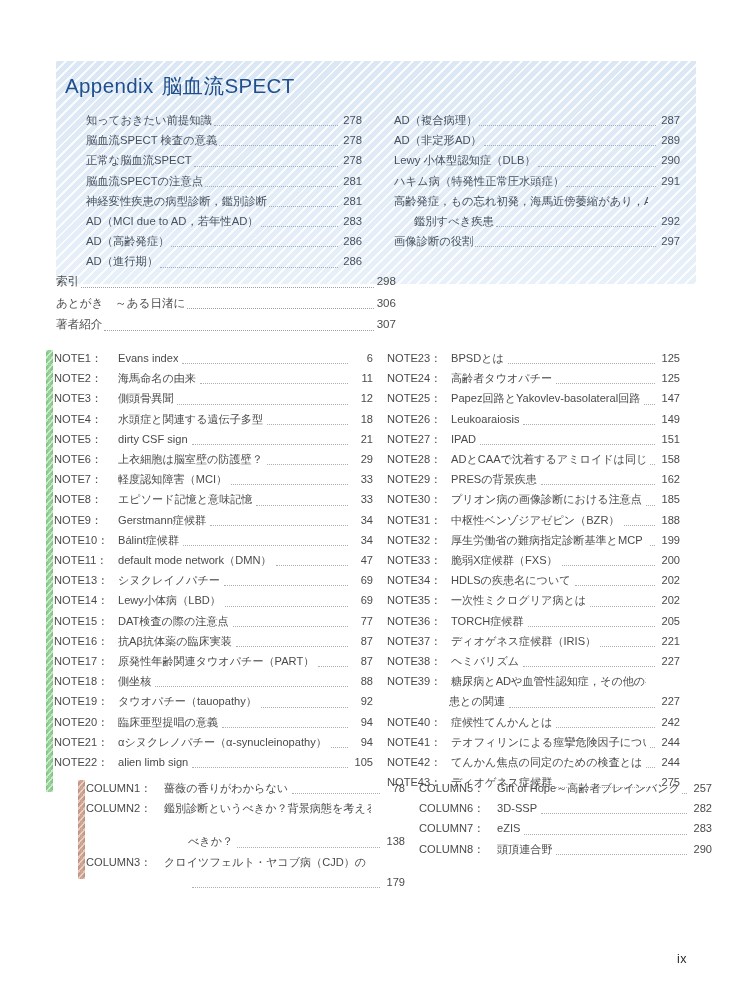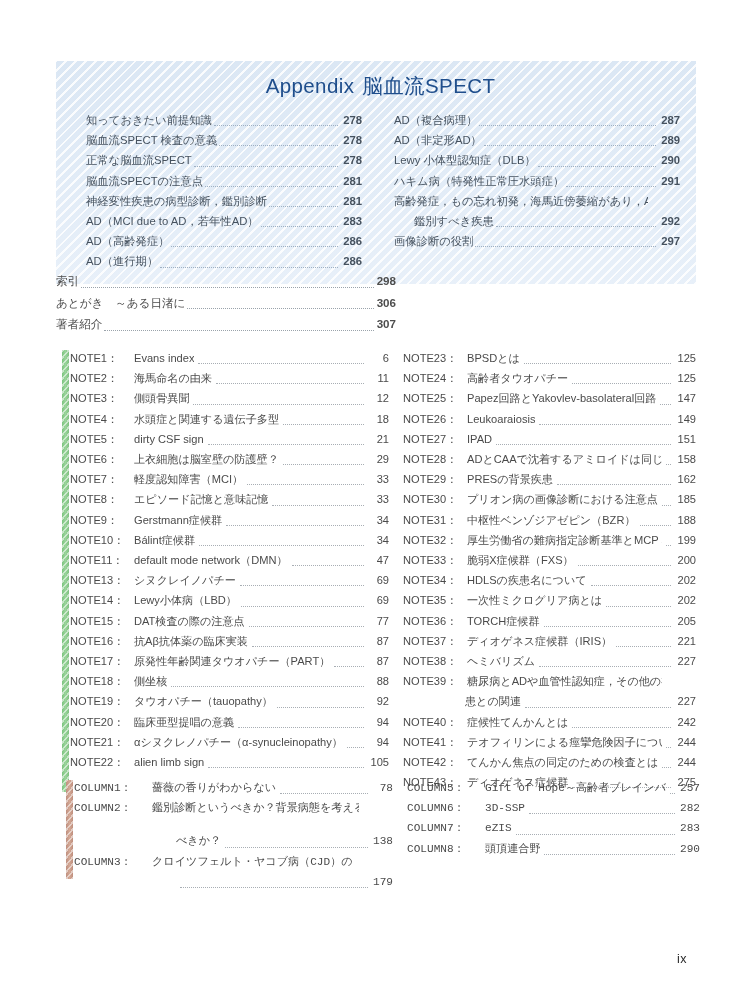--- a/index.html
+++ b/index.html
@@ -43,21 +43,20 @@
     box-sizing: border-box;
   }
 
   .appendix-title {
     font-size: 20.5px;
     color: #1f4e8c;
     letter-spacing: 0.4px;
     padding: 11px 0 10px 9px;
     font-weight: 400;
     white-space: nowrap;
-    text-align: center;
   }
   .appendix-title .ttl-main { margin-right: 8px; }
 
   .appendix-cols {
     display: flex;
     padding: 0 10px 0 10px;
     justify-content: flex-end;
   }
   .appendix-col {
     width: 50%;
@@ -83,21 +82,20 @@
     flex: 1 1 auto;
     min-width: 6px;
     border-bottom: 1px dotted #9aa3ab;
     margin: 0 2px 4px 2px;
     height: 1px;
   }
   .toc-row .t-page {
     flex: 0 0 auto;
     text-align: right;
     font-variant-numeric: tabular-nums;
-    font-weight: bold;
   }
   .toc-row.no-leader .t-leader { border-bottom: none; }
 
   .appendix-block .toc-row { color: #46525f; font-size: 11.3px; line-height: 20.2px; }
   .appendix-block .toc-row .t-leader { border-bottom-color: #9fb0c2; }
   .appendix-block .toc-row .t-page { color: #46525f; min-width: 22px; }
 
   .toc-row.indent .t-label { padding-left: 20px; }
 
   
@@ -110,21 +108,21 @@
   .mid-block .toc-row {
     font-size: 11.6px;
     line-height: 21.5px;
     color: #4d4d4d;
   }
   .mid-block .toc-row .t-page { min-width: 20px; color: #4d4d4d; }
 
   
   .notes-wrap {
     position: absolute;
-    left: 56px;
+    left: 40px;
     top: 348px;
     width: 640px;
     display: flex;
   }
   .notes-col {
     box-sizing: border-box;
   }
   .notes-col.left { width: 333px; position: relative; padding-left: 14px; }
   .notes-col.right { width: 307px; padding-left: 14px; }
 
@@ -175,25 +173,24 @@
     min-width: 22px;
     text-align: right;
     font-variant-numeric: tabular-nums;
   }
   .note-row.cont .n-label { padding-left: 62px; }
   .note-row.noleader .n-leader { border-bottom: none; }
 
   
   .columns-wrap {
     position: absolute;
-    left: 60px;
+    left: 72px;
     top: 778px;
     width: 640px;
     display: flex;
-    font-family: Liberation Mono, monospace;
   }
   .columns-col.left { width: 333px; position: relative; padding-left: 14px; box-sizing: border-box; }
   .columns-col.right { width: 307px; padding-left: 14px; box-sizing: border-box; }
   .sidebar-bar.brown {
     background:
       repeating-linear-gradient(
         -50deg,
         rgba(255,255,255,0.5) 0px,
         rgba(255,255,255,0.5) 1.5px,
         rgba(255,255,255,0.0) 1.5px,

